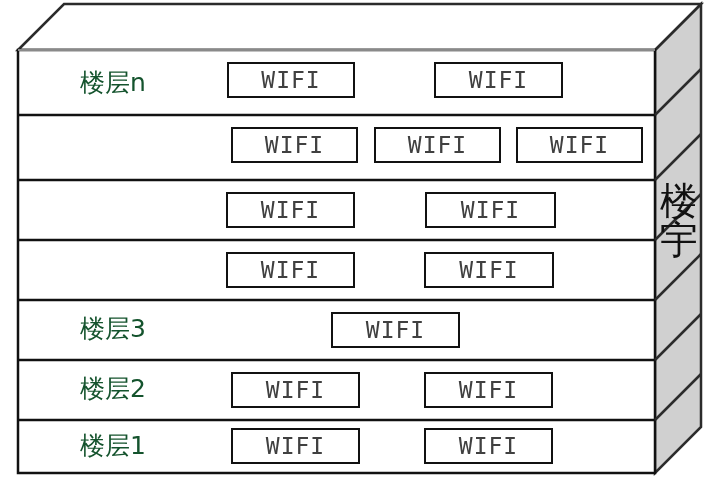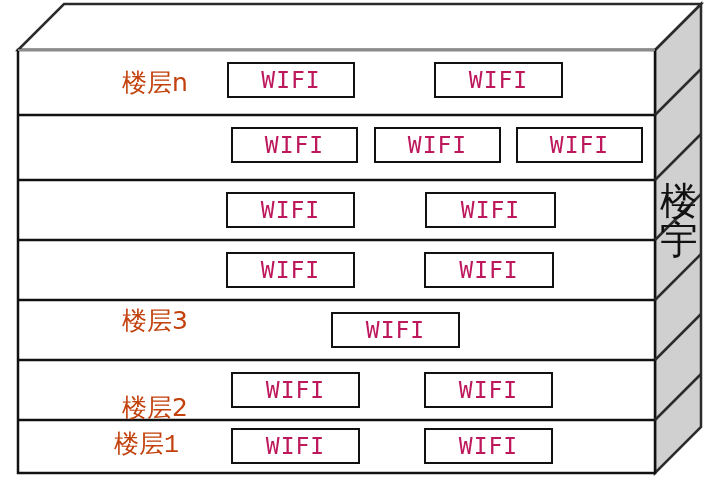--- a/index.html
+++ b/index.html
@@ -23,41 +23,40 @@
     top: 0;
     width: 712px;
     height: 478px;
   }
   
   .floor-label {
     position: absolute;
     font-family: "DejaVu Sans", "Liberation Sans", sans-serif;
     font-size: 25px;
     line-height: 1;
-    color: #c2410c;
+    color: #14532d;
     white-space: nowrap;
     letter-spacing: 0px;
     user-select: none;
-    margin-left: 42px;
   }
   
   .wifi-box {
     position: absolute;
     box-sizing: border-box;
     border: 2px solid #111111;
     background: #ffffff;
     display: flex;
     align-items: center;
     justify-content: center;
   }
   .wifi-box .wifi-text {
     font-family: "DejaVu Sans Mono", "Liberation Mono", monospace;
     font-size: 23px;
     line-height: 1;
-    color: #be185d;
+    color: #404040;
     letter-spacing: 1px;
     white-space: nowrap;
     user-select: none;
   }
   
   #building-caption {
     position: absolute;
     display: flex;
     flex-direction: column;
     align-items: center;
@@ -100,23 +99,23 @@
       <line x1="655" y1="240" x2="701" y2="194"></line>
       <line x1="655" y1="300" x2="701" y2="254"></line>
       <line x1="655" y1="360" x2="701" y2="314"></line>
       <line x1="655" y1="420" x2="701" y2="374"></line>
     </g>
 
     <line x1="18" y1="50" x2="655" y2="50" stroke="#8a8a8a" stroke-width="2"></line>
   </svg>
 
   <div class="floor-label" style="left:80px; top:70px;">楼层n</div>
-  <div class="floor-label" style="left:80px; top:308px;">楼层3</div>
-  <div class="floor-label" style="left:80px; top:395px;text-align:right;">楼层2</div>
-  <div class="floor-label" style="left:72px; top:433px;font-family:Liberation Mono, monospace;">楼层1</div>
+  <div class="floor-label" style="left:80px; top:316px;">楼层3</div>
+  <div class="floor-label" style="left:80px; top:376px;text-align:right;">楼层2</div>
+  <div class="floor-label" style="left:80px; top:433px;">楼层1</div>
 
   <div class="wifi-box" style="left:227px; top:62px; width:128px; height:36px;">
     <span class="wifi-text">WIFI</span>
   </div>
   <div class="wifi-box" style="left:434px; top:62px; width:129px; height:36px;">
     <span class="wifi-text">WIFI</span>
   </div>
 
   <div class="wifi-box" style="left:231px; top:127px; width:127px; height:36px;">
     <span class="wifi-text">WIFI</span>

